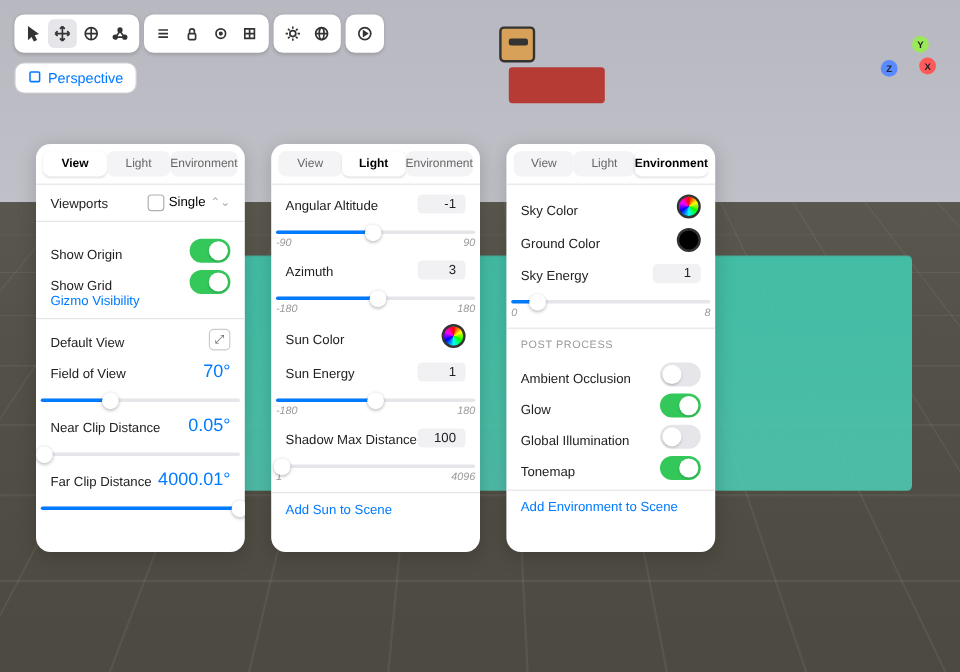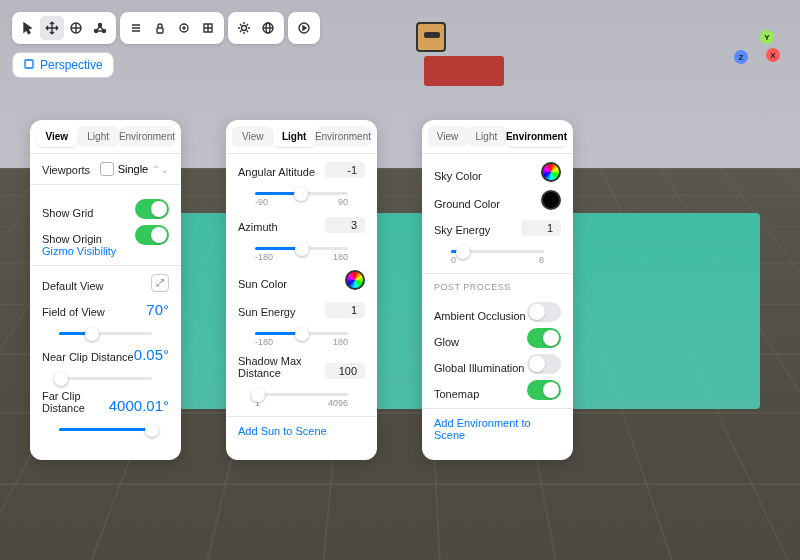--- a/index.html
+++ b/index.html
@@ -13,21 +13,21 @@
 .water{position:absolute;left:20%;right:5%;top:38%;height:35%;background:linear-gradient(to bottom,#3fd0b4,#4dd0b8);border-radius:4px;opacity:0.85;}
 .crate{position:absolute;left:53%;top:10%;width:80px;height:30px;background:#b63b35;border-radius:3px;}
 .char{position:absolute;left:52%;top:4%;width:30px;height:30px;background:#d8a15a;border:2px solid #333;border-radius:4px;}
 .char::after{content:"";position:absolute;left:6px;top:8px;width:16px;height:6px;background:#333;border-radius:2px;}
 .toolbar{position:absolute;top:12px;left:12px;display:flex;gap:4px;align-items:center;}
 .tool-group{display:flex;background:#fff;border-radius:8px;padding:4px;box-shadow:0 1px 3px rgba(0,0,0,0.15);}
 .tool-btn{width:24px;height:24px;display:flex;align-items:center;justify-content:center;border:none;background:transparent;border-radius:5px;cursor:pointer;color:#333;}
 .tool-btn.active{background:#e5e5ea;}
 .tool-btn svg{stroke:#333;fill:none;stroke-width:1.4;}
 .persp-btn{margin-top:6px;display:inline-flex;gap:5px;background:#fff;border:1px solid #d0d0d5;border-radius:8px;padding:5px 10px;color:#007aff;font-size:12px;cursor:pointer;}
-.panel{position:absolute;width:151px;background:#fff;border-radius:12px;box-shadow:0 4px 16px rgba(0,0,0,0.18);overflow:hidden;font-size:11px;}
+.panel{position:absolute;width:174px;background:#fff;border-radius:12px;box-shadow:0 4px 16px rgba(0,0,0,0.18);overflow:hidden;font-size:11px;}
 #panel-view{left:30px;top:120px;height:340px;}
 #panel-light{left:226px;top:120px;height:340px;}
 #panel-env{left:422px;top:120px;height:340px;}
 .tabs{display:flex;padding:6px;gap:0;}
 .tab{flex:1;text-align:center;padding:5px 0;font-size:10px;color:#666;border-radius:6px;cursor:pointer;background:#f4f4f6;}
 .tab.active{background:#fff;color:#000;font-weight:600;box-shadow:0 1px 2px rgba(0,0,0,0.12);}
 .section{padding:8px 12px;}
 .row{display:flex;align-items:flex-end;justify-content:space-between;min-height:26px;}
 .label{color:#222;font-size:11px;}
 .divider{height:1px;background:#e5e5ea;margin:0 0;}
@@ -35,21 +35,21 @@
 .chk-box{width:14px;height:14px;border:1px solid #b0b0b5;border-radius:3px;}
 .chev{color:#b0b0b5;font-size:10px;}
 .toggle{width:34px;height:20px;border-radius:10px;background:#34c759;position:relative;}
 .toggle.off{background:#e5e5ea;}
 .toggle::after{content:"";position:absolute;top:2px;right:2px;width:16px;height:16px;background:#fff;border-radius:50%;box-shadow:0 1px 2px rgba(0,0,0,0.2);}
 .toggle.off::after{right:auto;left:2px;}
 .link{color:#007aff;font-size:11px;text-align:left;display:block;}
 .link.left{text-align:left;}
 .valbox{background:#f1f1f4;border-radius:4px;padding:2px 8px;min-width:40px;text-align:right;color:#222;font-size:11px;}
 .blueval{color:#007aff;font-size:15px;}
-.slider-row{padding:2px 29px 8px;}
+.slider-row{padding:2px 4px 8px;font-style:italic;}
 .slider-track{height:3px;background:#e5e5ea;border-radius:2px;position:relative;margin:4px 0 2px;}
 .slider-fill{position:absolute;left:0;top:0;bottom:0;background:#007aff;border-radius:2px;}
 .slider-thumb{position:absolute;top:50%;transform:translate(-50%,-50%);width:14px;height:14px;background:#fff;border-radius:50%;box-shadow:0 1px 3px rgba(0,0,0,0.3);}
 .slider-labels{display:flex;justify-content:space-between;font-size:9px;color:#999;}
 .colorswatch{width:20px;height:20px;border-radius:50%;border:2px solid #333;}
 .swatch-rainbow{background:conic-gradient(red,yellow,lime,cyan,blue,magenta,red);}
 .swatch-black{background:#000;}
 .sub-head{font-size:9px;color:#999;letter-spacing:0.5px;padding:8px 12px 2px;}
 .icon-btn{width:18px;height:18px;display:flex;align-items:center;justify-content:center;border:1px solid #ccc;border-radius:4px;font-size:10px;color:#666;}
 .axis-gizmo{position:absolute;top:30px;right:20px;width:50px;height:50px;}
@@ -166,25 +166,25 @@
     <span class="label">Viewports</span>
     <span class="chk">
         <span class="chk-box"></span>
         <span>Single</span>
         <span class="chev">⌃⌄</span>
       </span>
   </div>
   <div class="divider"></div>
   <div class="section">
     <div class="row">
+        <span class="label">Show Origin</span>
+        <div class="toggle"></div>
+      </div>
+    <div class="row">
         <span class="label">Show Grid</span>
-        <div class="toggle"></div>
-      </div>
-    <div class="row">
-        <span class="label">Show Origin</span>
         <div class="toggle"></div>
       </div>
     <a class="link">Gizmo Visibility</a>
   </div>
   <div class="divider"></div>
   <div class="section row">
       <span class="label">Default View</span>
       <span class="icon-btn">⤢</span>
     </div>
   <div class="section row" style="padding-top:0">

